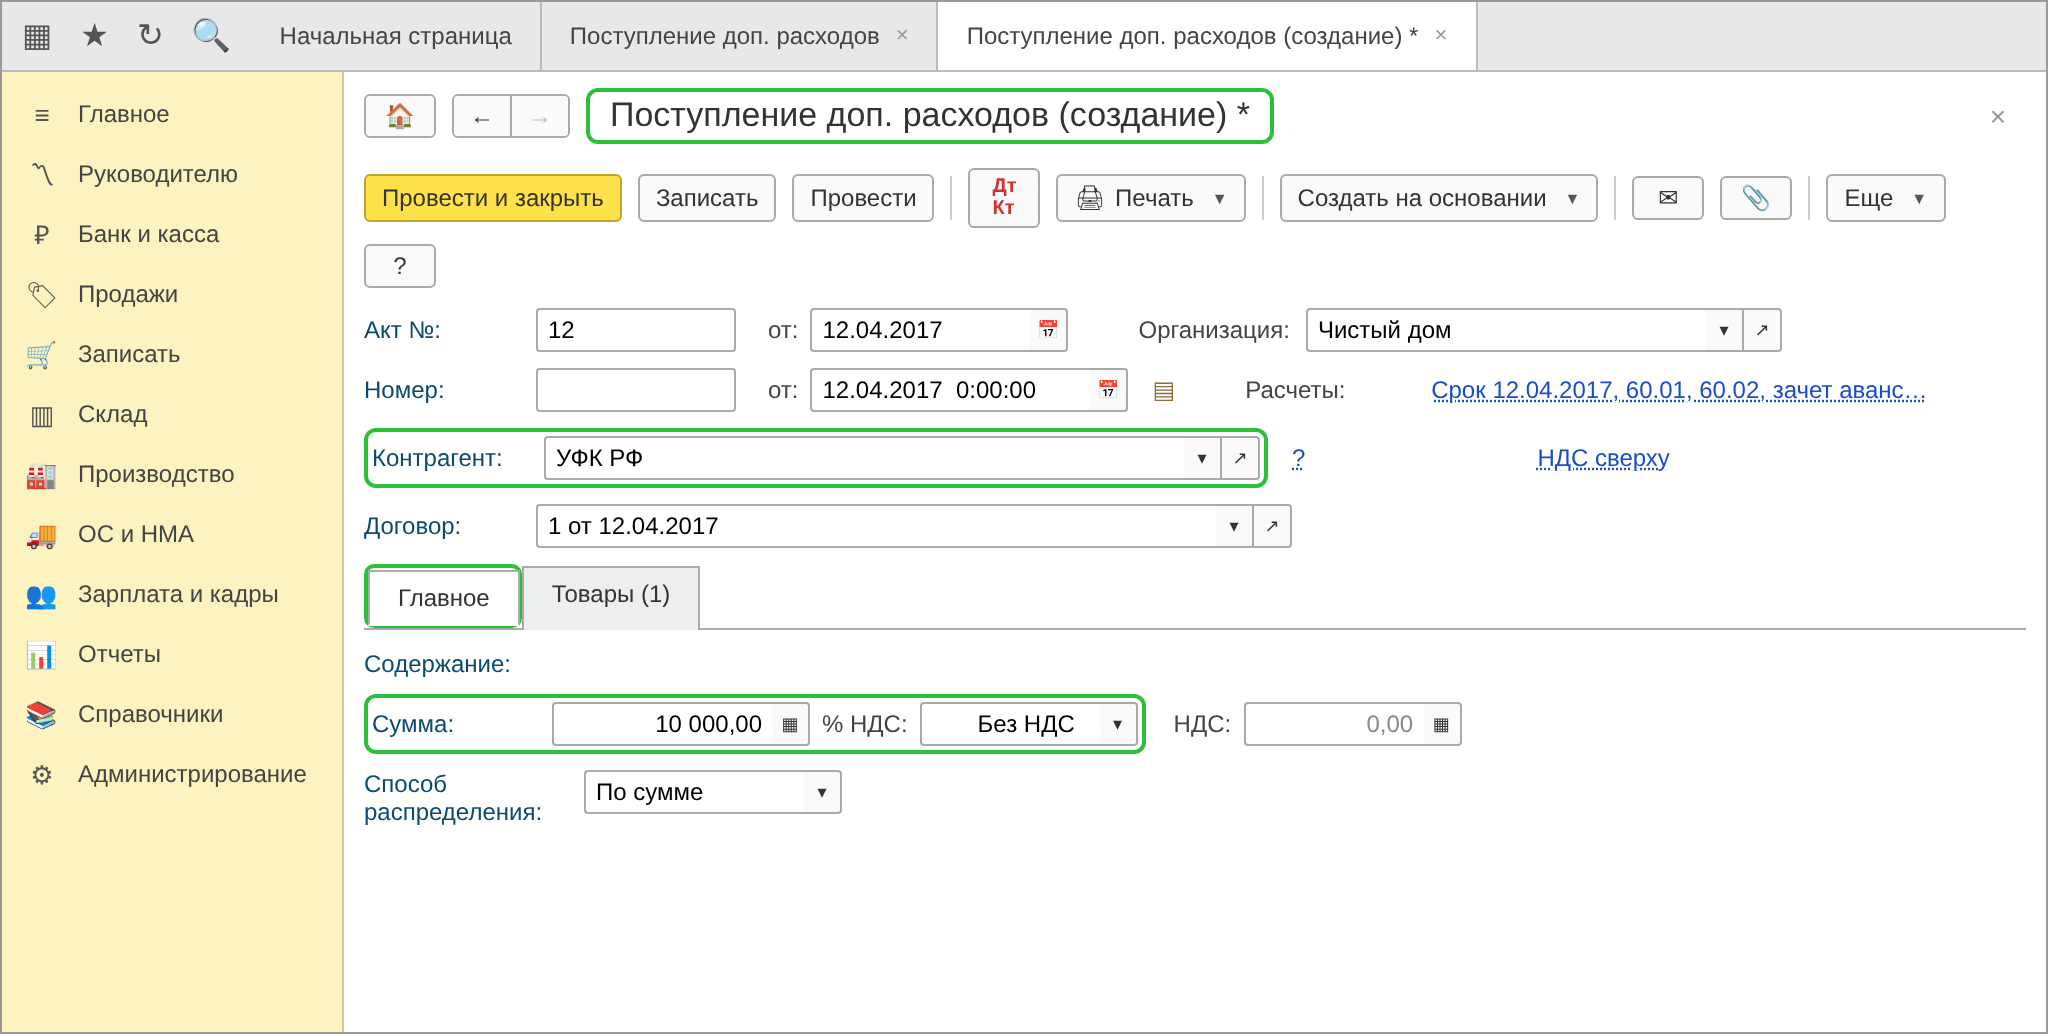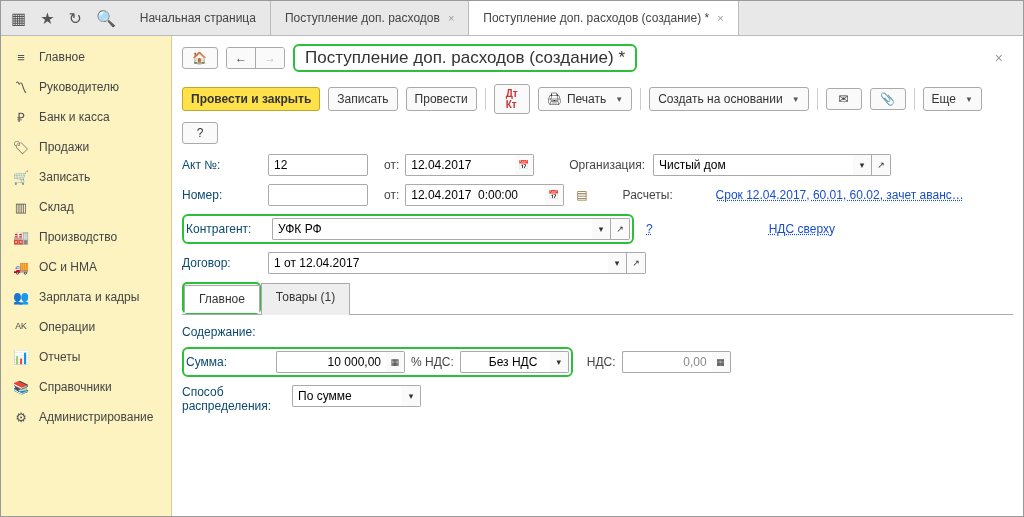--- a/index.html
+++ b/index.html
@@ -18,21 +18,21 @@
 .content{flex:1;display:flex;flex-direction:column;overflow:auto}
 .titlebar{display:flex;align-items:center;padding:8px 10px;gap:8px}
 .btn{border:1px solid #aaa;border-radius:3px;background:#fafafa;padding:4px 8px;cursor:pointer;font-size:12px;display:inline-flex;align-items:center;gap:5px}
 .btn.icon{padding:3px 6px;min-width:22px;justify-content:center}
 .navbtns{display:flex;border:1px solid #aaa;border-radius:3px;overflow:hidden}
 .navbtns .half{padding:3px 8px;background:#fafafa;cursor:pointer}
 .navbtns .half+ .half{border-left:1px solid #aaa;color:#bbb}
 .pagetitle{font-size:17px;padding:2px 10px;border:2px solid #2bbf3a;border-radius:6px}
 .close-x{margin-left:auto;padding:0 10px;cursor:pointer;color:#999;font-size:14px}
 .toolbar{display:flex;align-items:center;gap:8px;padding:4px 10px 10px 10px;flex-wrap:wrap}
-.btn.yellow{background:#ffe14a;border-color:#bfa72e;font-weight:bold}
+.btn.yellow{background:#ffe14a;border-color:#bfa72e;font-weight:normal}
 .sep{width:1px;height:22px;background:#ccc}
 .form{padding:0 10px}
 .row{display:flex;align-items:center;margin-bottom:8px;gap:6px}
 .lbl{width:80px;color:#0c4a6e}
 .lbl2{color:#444}
 input.text{border:1px solid #aaa;border-radius:2px;padding:3px 5px;height:22px;box-sizing:border-box;font-size:12px}
 .combo{display:flex}
 .combo input{border-right:0;border-radius:2px 0 0 2px}
 .combo .cbtn{border:1px solid #aaa;border-left:0;background:#fafafa;width:18px;display:flex;align-items:center;justify-content:center;font-size:9px;cursor:pointer}
 .combo .cbtn:last-child{border-radius:0 2px 2px 0}
@@ -106,24 +106,20 @@
         </div>
       <div class="item">
           <span class="icn">🚚</span>
           <span>ОС и НМА</span>
         </div>
       <div class="item">
           <span class="icn">👥</span>
           <span>Зарплата и кадры</span>
         </div>
       <div class="item">
-          <span class="icn">ᴬᴷ</span>
-          <span>Операции</span>
-        </div>
-      <div class="item">
           <span class="icn">📊</span>
           <span>Отчеты</span>
         </div>
       <div class="item">
           <span class="icn">📚</span>
           <span>Справочники</span>
         </div>
       <div class="item">
           <span class="icn">⚙</span>
           <span>Администрирование</span>

